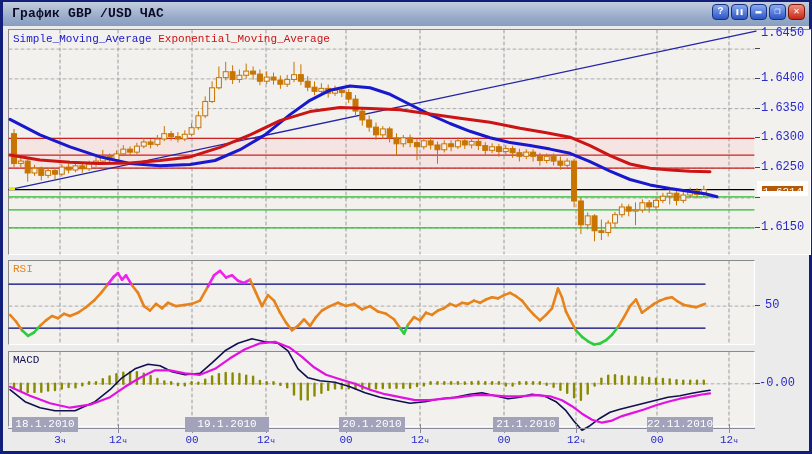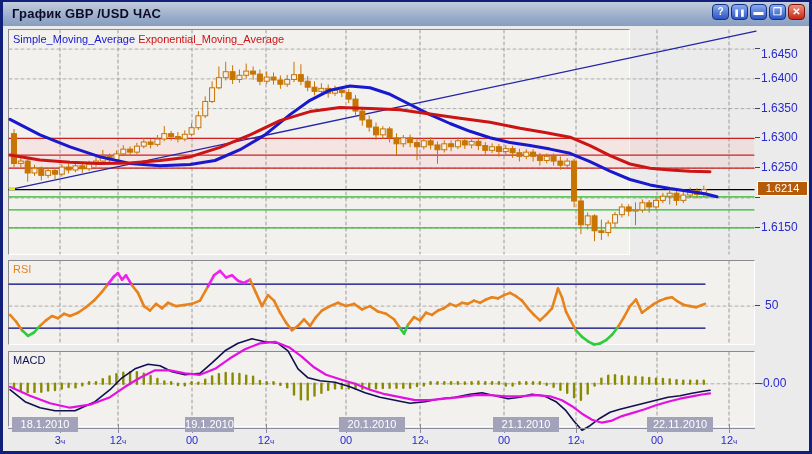--- a/index.html
+++ b/index.html
@@ -1,35 +1,35 @@
 <!DOCTYPE html>
 <html><head>
 <meta charset="utf-8">
 <style>
   html,body{margin:0;padding:0;background:#444;}
   *{box-sizing:border-box;}
-  .frame{position:relative;width:812px;height:454px;background:#121f78;font-family:Liberation Sans, sans-serif;overflow:hidden;}
+  .frame{position:relative;width:812px;height:454px;background:#121f78;font-family:Liberation Mono, monospace;overflow:hidden;}
   .titlebar{position:absolute;left:3px;top:2px;width:806px;height:23px;
     background:linear-gradient(#c3cede,#96a9c8 70%,#8aa0c2);display:flex;align-items:center;padding-left:9px;}
   .title{font-size:13px;font-weight:bold;color:#0b0b28;letter-spacing:.2px;}
   .tbtns{position:absolute;right:4px;top:2px;display:flex;gap:2px;}
   .tbtn{width:17px;height:16px;border-radius:4px;background:linear-gradient(#8aaaf0,#2d55c4);
     border:1px solid #16337e;color:#fff;font-size:10px;font-weight:bold;line-height:14px;text-align:center;cursor:default;}
   .tbtn.close{background:linear-gradient(#f0907e,#c62818);border-color:#7c1507;}
   .client{position:absolute;left:3px;top:25px;width:806px;height:426px;background:#ebebeb;border-top:1px solid #9a9a9a;}
   .panel{position:absolute;background:#f2f1ee;border:1px solid;border-color:#8a8a8a #ffffff #ffffff #8a8a8a;}
-  #main-panel{left:8px;top:28px;width:622px;height:226px;}
+  #main-panel{left:8px;top:28px;width:803px;height:226px;}
   #rsi-panel{left:8px;top:259px;width:747px;height:85px;}
   #macd-panel{left:8px;top:350px;width:747px;height:76px;}
   .panel svg{position:absolute;left:0;top:0;overflow:visible;}
   .legend{position:absolute;left:4px;top:3px;font-size:11px;white-space:nowrap;z-index:6;}
   .pnl-label{position:absolute;left:4px;top:2px;font-size:11px;z-index:6;}
   .price-label{position:absolute;left:761px;font-size:12px;z-index:4;}
   .vtick{position:absolute;left:755px;width:5px;height:1px;background:#46465a;z-index:4;}
-  .curr-badge{position:absolute;left:757px;width:51px;height:15px;background:#b45a08;border:1px solid #ffffff;
+  .curr-badge{position:absolute;left:757px;width:51px;height:15px;background:#b45a08;border:5px solid #ffffff;
     color:#fff;font-size:11px;text-align:center;line-height:13px;z-index:5;}
   .datebox{position:absolute;top:417px;height:15px;background:#a2a3bb;color:#fff;font-size:11px;
     text-align:center;line-height:15px;z-index:3;}
   .timelabel{position:absolute;top:434px;font-size:11px;transform:translateX(-50%);z-index:3;white-space:nowrap;}
   .timelabel .u{font-size:8px;}
   .axisline{position:absolute;left:8px;top:428px;width:747px;height:1px;background:#8a8a9a;z-index:2;}
   .axistick{position:absolute;top:424px;width:1px;height:9px;background:#8a8a9a;z-index:2;}
 </style>
 </head>
 <body>
@@ -539,21 +539,21 @@
           <polyline points="688.0,31.8 688.0,28.8" fill="none" stroke="#8a8a00" stroke-width="2.4" stroke-linejoin="round" stroke-linecap="round"></polyline>
           <polyline points="694.8,31.8 694.8,28.8" fill="none" stroke="#8a8a00" stroke-width="2.4" stroke-linejoin="round" stroke-linecap="round"></polyline>
           <polyline points="1.0,37.7 16.0,49.7 31.0,55.7 46.0,58.7 66.0,58.7 86.0,49.7 101.0,37.7 113.0,25.8 126.0,16.8 139.0,12.3 151.0,13.8 163.0,19.8 176.0,22.8 191.0,21.3 203.0,10.8 216.0,-1.2 229.0,-8.7 243.0,-13.2 256.0,-10.2 269.0,-8.7 279.0,-1.2 289.0,16.8 299.0,25.8 311.0,28.8 326.0,30.3 341.0,34.8 356.0,40.7 371.0,45.2 386.0,48.2 401.0,51.2 416.0,49.7 431.0,46.7 446.0,45.2 461.0,42.2 473.0,40.7 486.0,43.7 499.0,46.7 511.0,45.2 523.0,42.2 535.0,43.7 547.0,49.7 557.0,58.7 565.0,69.2 573.0,78.2 581.0,73.7 591.0,66.2 601.0,60.2 611.0,57.2 623.0,54.2 635.0,51.2 647.0,48.2 659.0,45.2 671.0,43.7 683.0,41.3 693.0,39.5 701.0,38.3" fill="none" stroke="#10104f" stroke-width="1.6" stroke-linejoin="round" stroke-linecap="round"></polyline>
           <polyline points="1.0,34.8 21.0,43.7 41.0,51.2 61.0,55.7 81.0,52.7 101.0,45.2 116.0,34.8 131.0,25.8 146.0,18.3 161.0,18.3 176.0,21.3 191.0,22.8 206.0,16.8 221.0,6.3 236.0,-2.7 251.0,-8.7 266.0,-10.2 281.0,-4.2 293.0,4.8 305.0,15.3 317.0,22.8 331.0,27.3 346.0,31.8 361.0,37.7 376.0,42.2 391.0,45.2 406.0,48.2 421.0,48.2 436.0,46.7 451.0,45.2 466.0,43.1 481.0,43.1 496.0,44.3 511.0,44.3 526.0,43.1 541.0,44.3 553.0,48.2 563.0,54.2 573.0,61.7 583.0,67.7 593.0,70.7 603.0,68.6 613.0,64.1 623.0,61.1 635.0,57.5 647.0,53.3 659.0,49.7 671.0,46.7 683.0,44.3 693.0,42.5 701.0,41.3" fill="none" stroke="#e211e2" stroke-width="2.2" stroke-linejoin="round" stroke-linecap="round"></polyline>
         </svg>
     </div>
 
     <div id="axes-layer"></div>
   </div>
 <div style="position: absolute; left: 0px; top: 0px; width: 812px; height: 454px; pointer-events: none;">
-      <div class="price-label" style="top: 47px; color: rgb(41, 41, 204);">1.6450</div>
+      <div class="price-label" style="top: 26px; color: rgb(41, 41, 204);">1.6450</div>
       <div class="vtick" style="top: 48.0638px;"></div>
       <div class="price-label" style="top: 70.8511px; color: rgb(41, 41, 204);">1.6400</div>
       <div class="vtick" style="top: 77.8511px;"></div>
       <div class="price-label" style="top: 100.638px; color: rgb(41, 41, 204);">1.6350</div>
       <div class="vtick" style="top: 107.638px;"></div>
       <div class="price-label" style="top: 130.426px; color: rgb(41, 41, 204);">1.6300</div>
       <div class="vtick" style="top: 137.426px;"></div>
       <div class="price-label" style="top: 160.213px; color: rgb(41, 41, 204);">1.6250</div>
       <div class="vtick" style="top: 167.213px;"></div>
       <div class="price-label" style="top: 180px; color: rgb(41, 41, 204);">1.6200</div>
@@ -580,18 +580,18 @@
       <div class="timelabel" style="left: 420px; color: rgb(41, 41, 204);"><span>12</span><span class="u">ч</span></div>
       <div class="axistick" style="left: 504px;"></div>
       <div class="timelabel" style="left: 504px; color: rgb(41, 41, 204);">00</div>
       <div class="axistick" style="left: 576px;"></div>
       <div class="timelabel" style="left: 576px; color: rgb(41, 41, 204);"><span>12</span><span class="u">ч</span></div>
       <div class="axistick" style="left: 657px;"></div>
       <div class="timelabel" style="left: 657px; color: rgb(41, 41, 204);">00</div>
       <div class="axistick" style="left: 729px;"></div>
       <div class="timelabel" style="left: 729px; color: rgb(41, 41, 204);"><span>12</span><span class="u">ч</span></div>
       <div class="datebox" style="left: 12px; width: 66px; background: rgb(162, 163, 187);">18.1.2010</div>
-      <div class="datebox" style="left: 185px; width: 49px; background: rgb(162, 163, 187);">19.1.2010</div>
+      <div class="datebox" style="left: 185px; width: 84px; background: rgb(162, 163, 187);">19.1.2010</div>
       <div class="datebox" style="left: 339px; width: 66px; background: rgb(162, 163, 187);">20.1.2010</div>
       <div class="datebox" style="left: 493px; width: 66px; background: rgb(162, 163, 187);">21.1.2010</div>
       <div class="datebox" style="left: 647px; width: 66px; background: rgb(162, 163, 187);">22.11.2010</div>
     </div>
   </div>
 
 </body></html>

